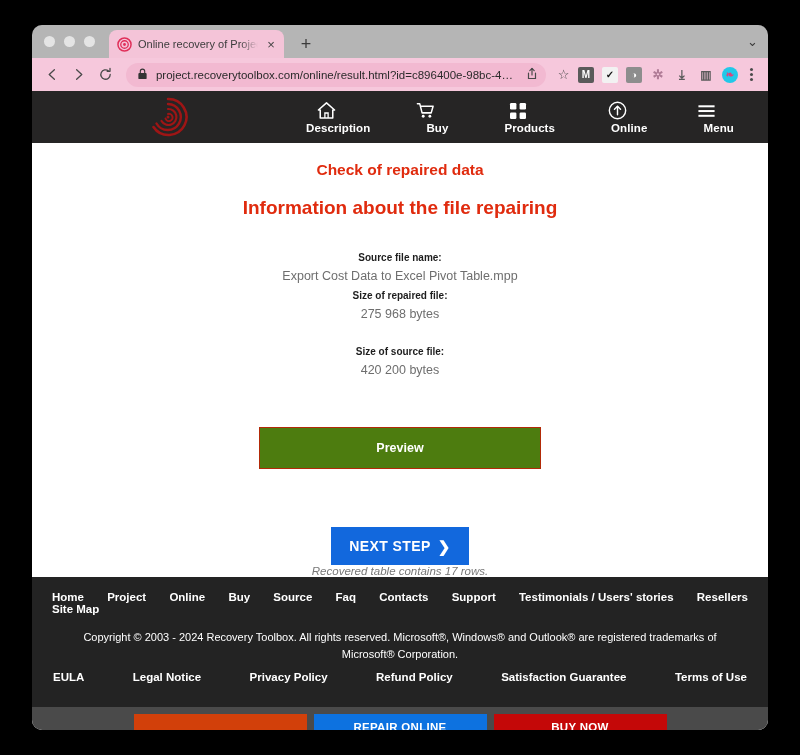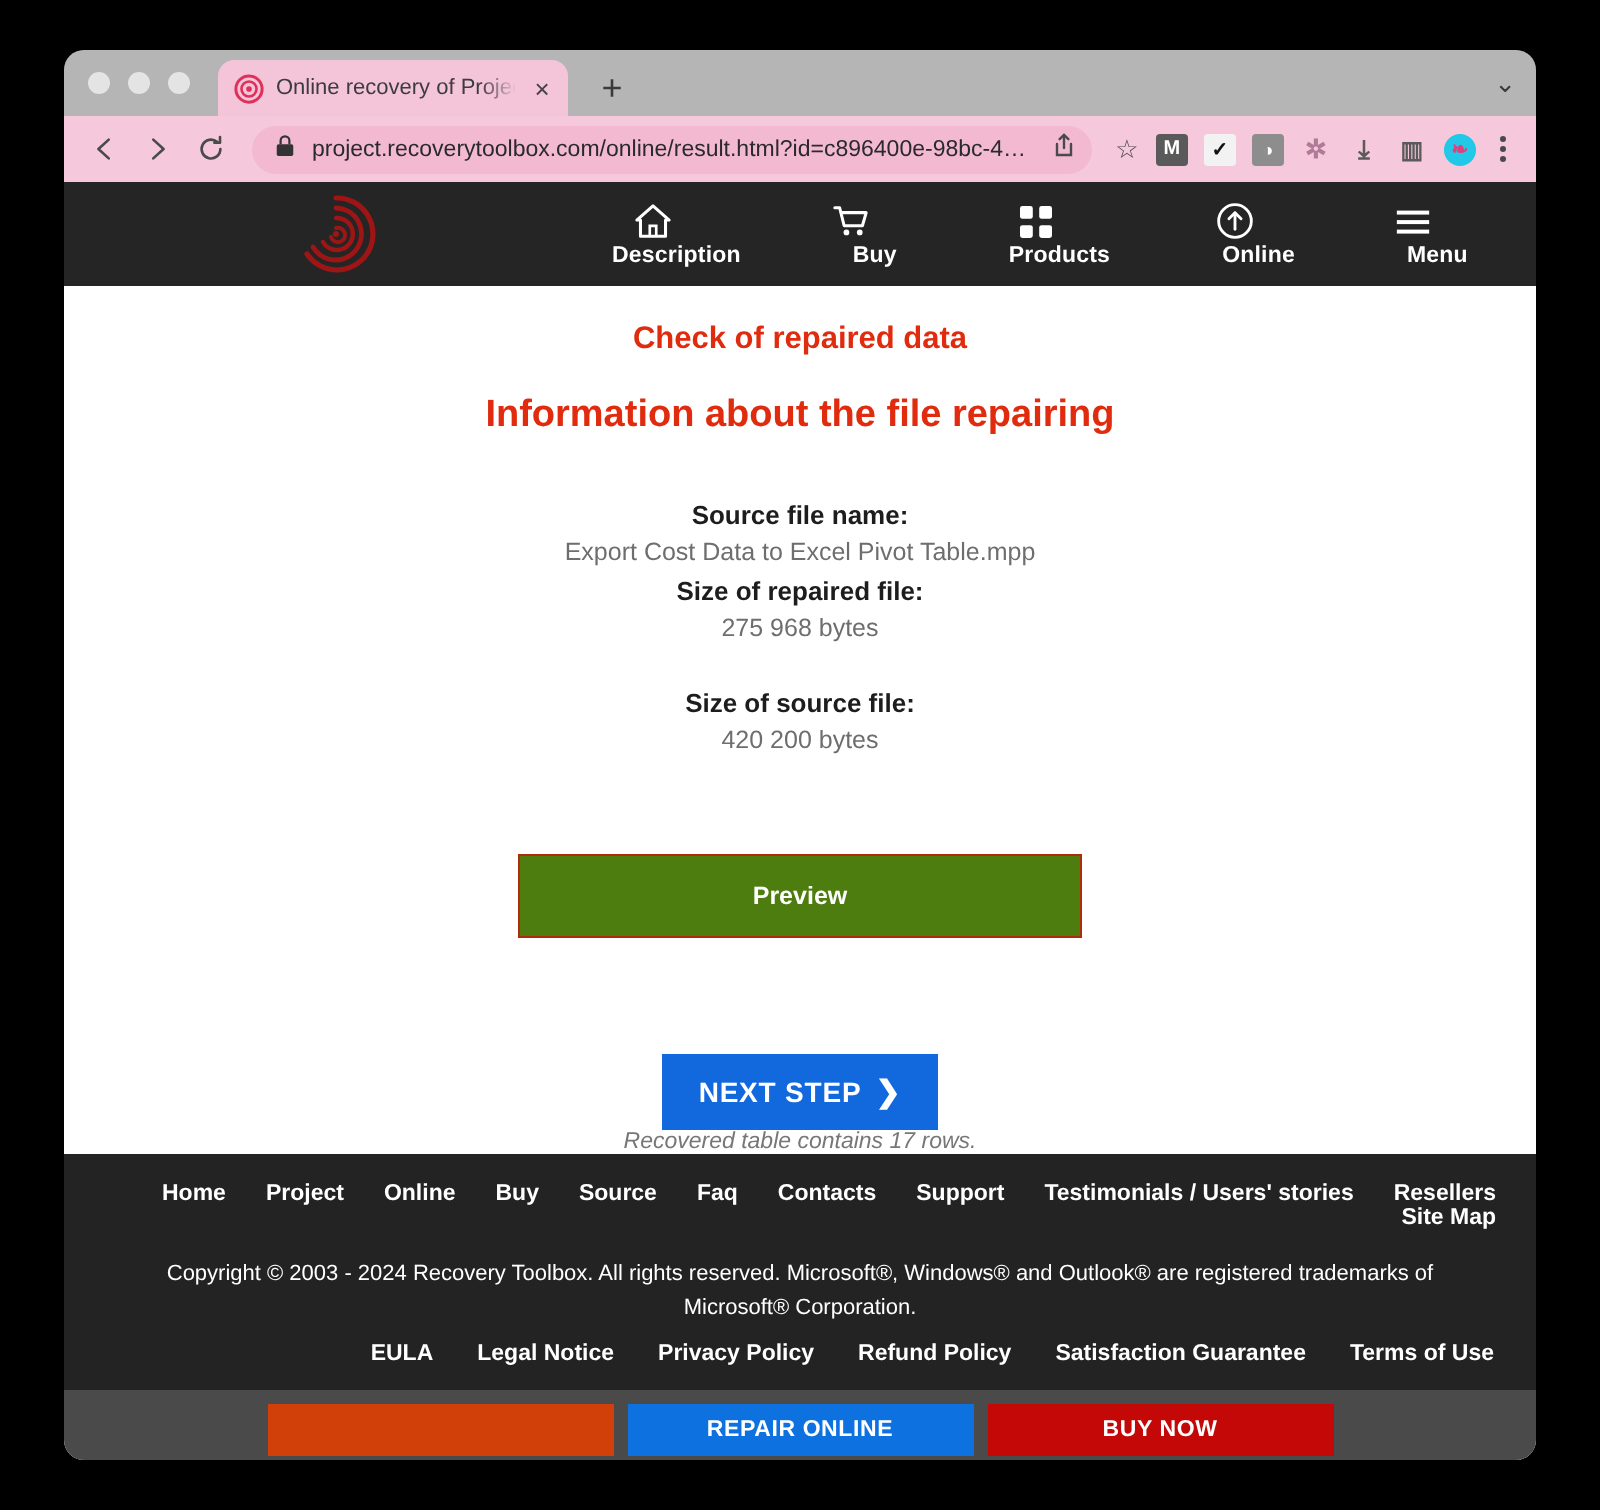--- a/index.html
+++ b/index.html
@@ -143,21 +143,21 @@
   .h-red {
     color: #e02b0e;
     font-size: 15.5px;
     font-weight: bold;
     margin: 0;
     padding: 4px 0;
   }
   .h-red.second { padding-top: 14px; font-size: 19px; }
 
   .info { margin-top: 25px; }
-  .info-label { font-size: 13px; font-weight: bold; color: #1d1d1d; line-height: 19px; }
+  .info-label { font-size: 10px; font-weight: bold; color: #1d1d1d; line-height: 19px; }
   .info-value { font-size: 12.5px; color: #6e6e6e; line-height: 19px; }
   .info-gap { height: 18px; }
 
   .preview-btn {
     display: block;
     width: 282px;
     margin: 47px auto 0 auto;
     background: #4d7c0f;
     border: 1px solid #b22a08;
     color: #fff;
@@ -183,32 +183,32 @@
 
   .note {
     font-size: 11.5px;
     font-style: italic;
     color: #777;
   }
 
   
   .footer { background: #232323; padding: 14px 0 0 0; flex: 0 0 auto; }
   .footlinks {
-    display: flex; justify-content: flex-end; flex-wrap: wrap;
+    display: flex; justify-content: space-between; flex-wrap: wrap;
     gap: 0; padding: 0 10px;
   }
   .footlinks a {
     color: #fff; font-size: 11.5px; font-weight: bold;
     text-decoration: none; padding: 0 10px;
   }
   .copyright {
     color: #fff; font-size: 11px; text-align: center;
     padding: 14px 40px 2px 40px; line-height: 17px;
   }
-  .legal { padding-bottom: 12px; padding-top: 6px; }
+  .legal { padding-bottom: 24px; padding-top: 6px; }
   .legal a { padding: 0 11px; }
 
   
   .ctastrip {
     background: #4a4a4a;
     display: flex;
     justify-content: center;
     align-items: center;
     gap: 7px;
     padding: 7px 0;

